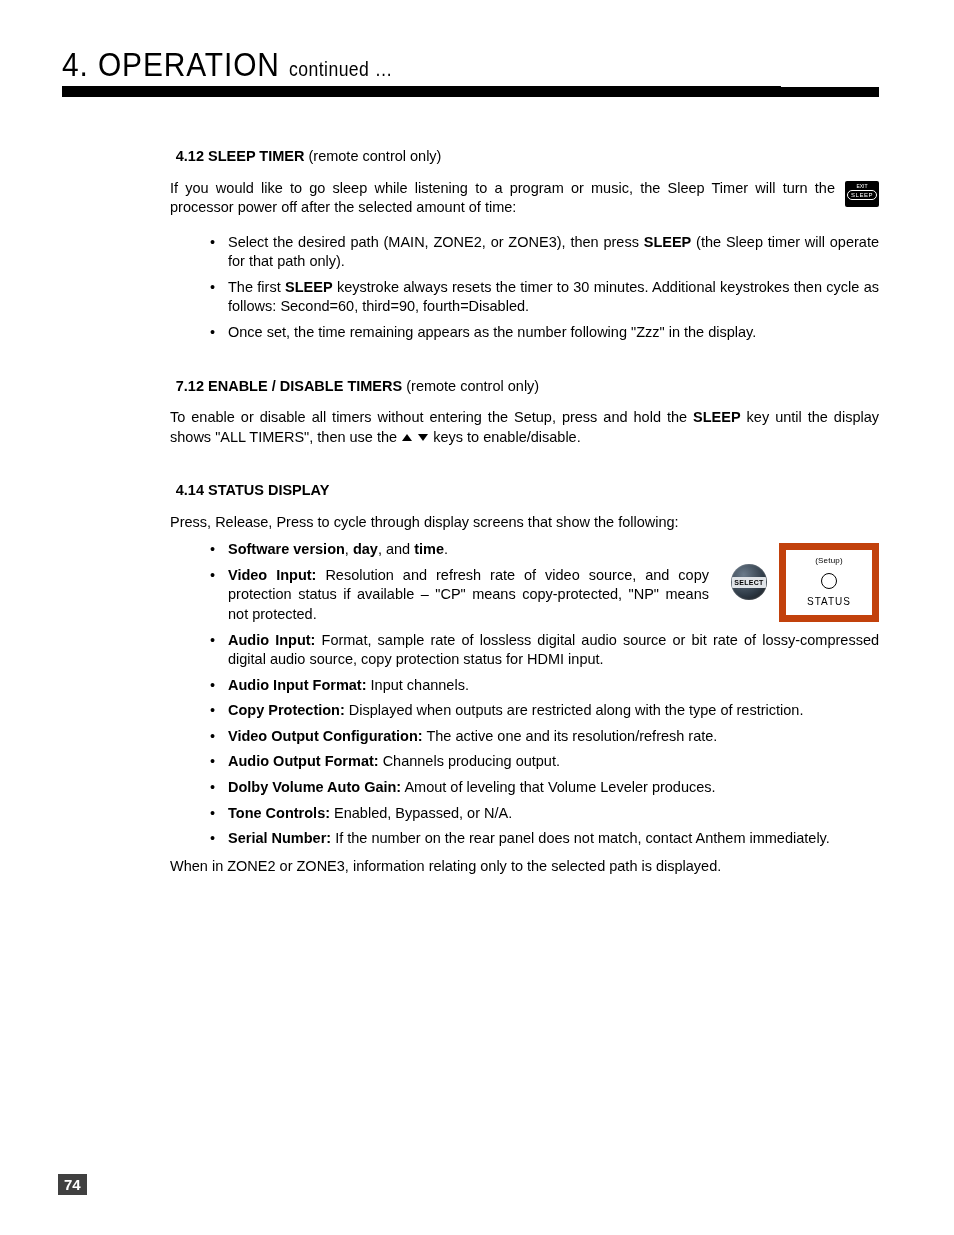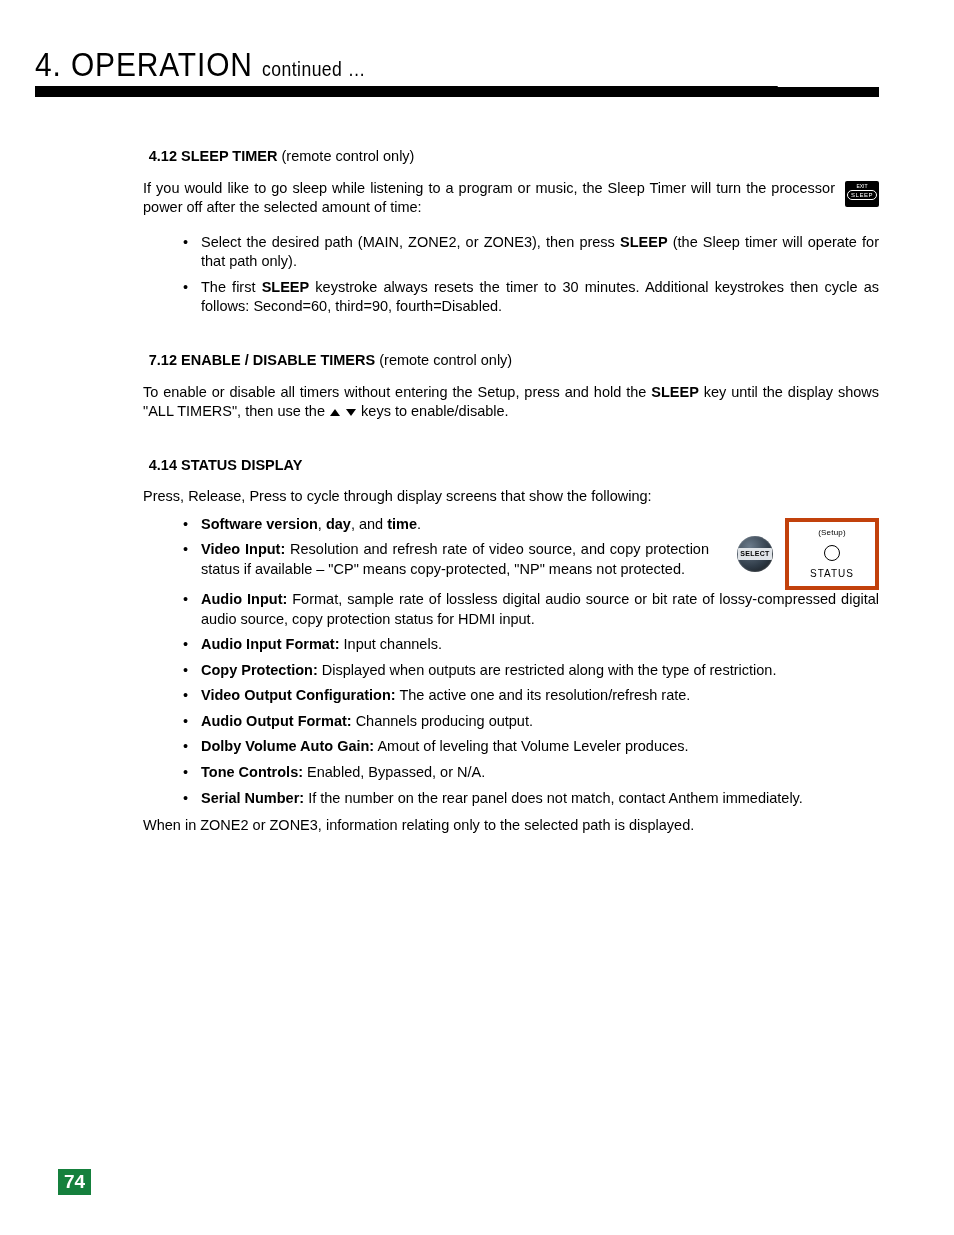--- a/index.html
+++ b/index.html
@@ -4,21 +4,21 @@
 <style>
   body {
     margin: 0;
     padding: 0;
     background: #fff;
     font-family: "Helvetica Neue", Arial, sans-serif;
     color: #000;
     width: 954px;
   }
   .page {
-    padding: 45px 75px 50px 35px;
+    padding: 45px 75px 50px 62px;
     box-sizing: border-box;
     position: relative;
     min-height: 1235px;
   }
   .chapter-title {
     font-family: "Arial Narrow", "Helvetica Condensed", Arial, sans-serif;
     font-size: 34px;
     letter-spacing: 1px;
     font-weight: 400;
     border-bottom: 1px solid #000;
@@ -112,21 +112,21 @@
   }
   .select-btn span{
     background: #e0e4e8;
     font-size: 7px;
     font-weight: bold;
     padding: 1px 2px;
     border-radius: 1px;
     letter-spacing: 0.3px;
   }
   .status-box {
-    border: 4px solid #c2410c;
+    border: 7px solid #c2410c;
     width: 86px;
     text-align: center;
     font-size: 8px;
     padding: 6px 0 6px 0;
     font-family: Arial, sans-serif;
   }
   .status-box .setup { letter-spacing: 0.2px; }
   .status-box .ring {
     width: 14px;
     height: 14px;
@@ -142,24 +142,24 @@
     border-right:5px solid transparent;
     vertical-align: middle;
     margin: 0 1px;
   }
   .tri.up{ border-bottom:7px solid #000;}
   .tri.down{ border-top:7px solid #000;}
   .page-number {
     position: absolute;
     left: 58px;
     bottom: 40px;
-    background: #15803d;
+    background: #404040;
     color: #fff;
     font-weight: bold;
-    font-size: 19px;
+    font-size: 15px;
     padding: 2px 6px;
     text-align: center;
   }
   .clear { clear: both; }
   .narrow-block { padding-right: 170px; }
 </style>
 </head>
 <body>
 
 <div class="page">
@@ -183,20 +183,21 @@
       <div>EXIT</div>
       <span class="pill">SLEEP</span>
     </div>
 
     <p class="justify">If you would like to go sleep while listening to a program or music, the Sleep Timer will turn the processor power off after the selected amount of time:</p>
     <div class="clear"></div>
 
     <ul class="bullets">
       <li><span>Select the desired path (MAIN, ZONE2, or ZONE3), then press </span><b>SLEEP</b><span> (the Sleep timer will operate for that path only).</span></li>
       <li><span>The first </span><b>SLEEP</b><span> keystroke always resets the timer to 30 minutes. Additional keystrokes then cycle as follows: Second=60, third=90, fourth=Disabled.</span></li>
+      <li><span>Once set, the time remaining appears as the number following "Zzz" in the display.</span></li>
     </ul>
 
     <div class="section-head">
       <span class="num">7.12</span>
       <span>ENABLE / DISABLE TIMERS</span>
       <span class="reg">(remote control only)</span>
     </div>
     <p class="justify">
       <span>To enable or disable all timers without entering the Setup, press and hold the </span><b>SLEEP</b><span> key until the display shows "ALL TIMERS", then use the </span><span class="tri up"></span> <span class="tri down"></span><span> keys to enable/disable.</span>
     </p>

